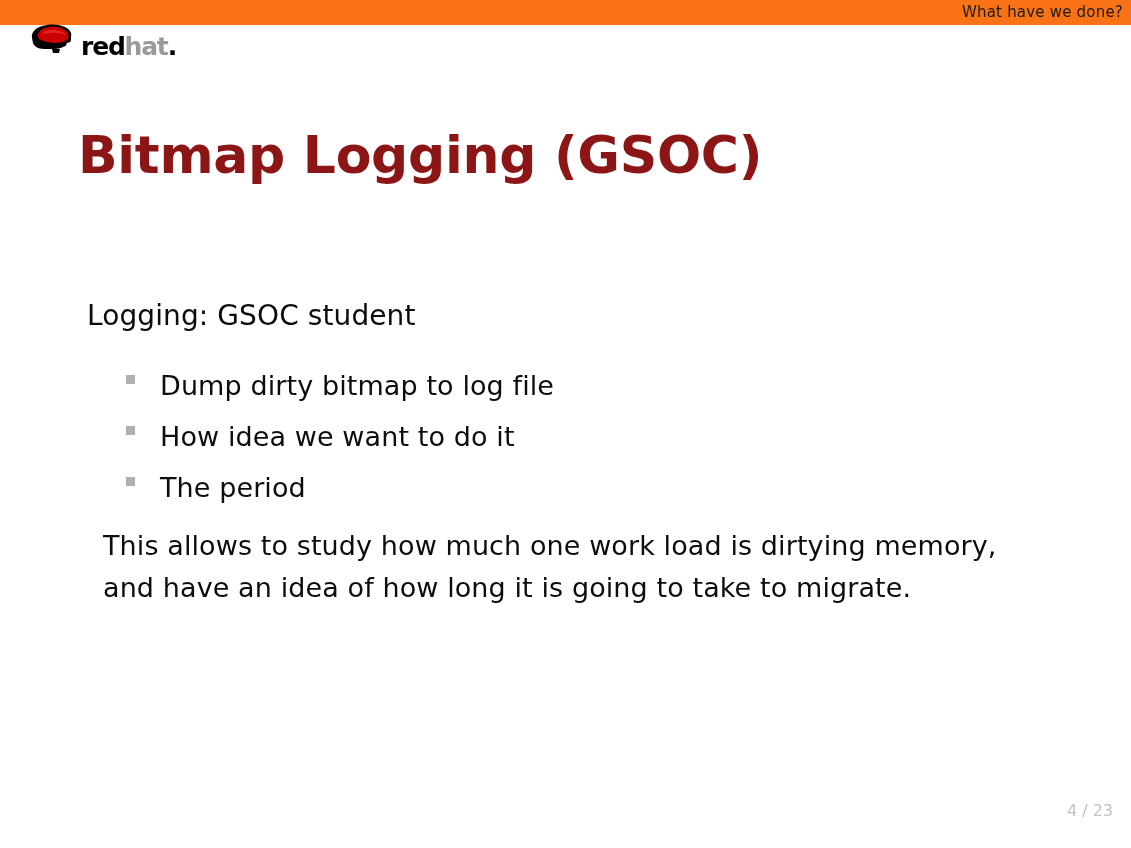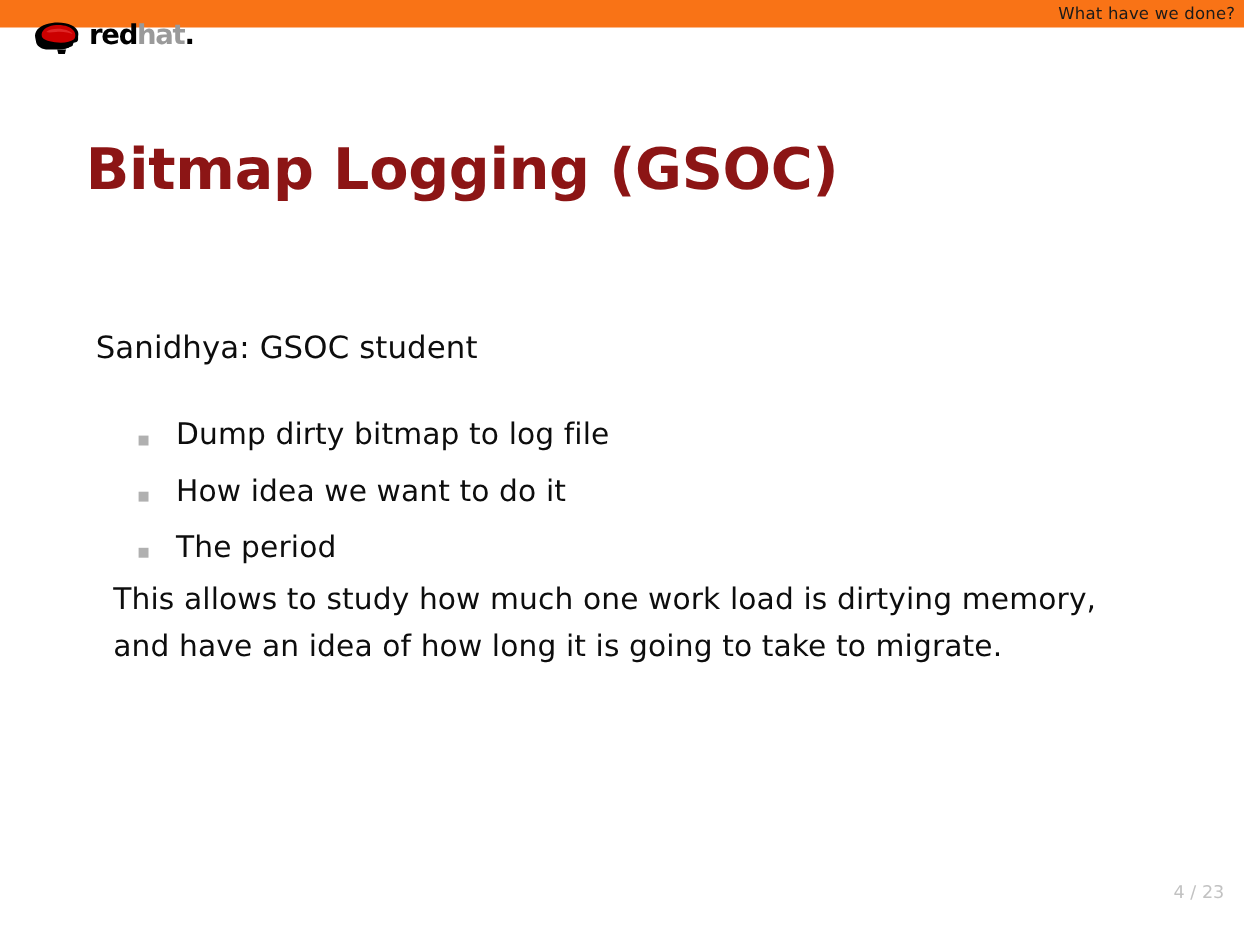--- a/index.html
+++ b/index.html
@@ -34,21 +34,21 @@
     white-space: nowrap;
   }
 
   
   #logo-block {
     position: absolute;
     left: 26px;
     top: 17px;
     height: 40px;
     display: flex;
-    align-items: flex-start;
+    align-items: flex-end;
   }
   #shadowman-icon {
     width: 54px;
     height: 36px;
     display: block;
   }
   #wordmark {
     margin-left: 1px;
     font-family: "DejaVu Sans", sans-serif;
     font-size: 25px;
@@ -95,21 +95,21 @@
   #bullet-list {
     position: absolute;
     left: 126px;
     top: 360px;
     margin: 0;
     padding: 0;
     list-style: none;
   }
   #bullet-list li {
     display: flex;
-    align-items: flex-end;
+    align-items: center;
     height: 51px;
   }
   .bullet-marker {
     width: 9px;
     height: 9px;
     background: #b0b0b0;
     display: inline-block;
     flex: 0 0 auto;
     position: relative;
     top: -6px;
@@ -172,21 +172,21 @@
   </span>
   <span id="wordmark">
     <span class="red-part">red</span><span class="hat-part">hat</span><span class="dot-part">.</span>
   </span>
 </div>
 
 <h1 id="slide-title">Bitmap Logging (GSOC)</h1>
 
 <div id="slide-body">
 
-  <div id="intro-line">Sanidhya: GSOC student</div>
+  <div id="intro-line">Logging: GSOC student</div>
 
   <ul id="bullet-list">
     <li>
       <span class="bullet-marker"></span>
       <span class="bullet-label">Dump dirty bitmap to log file</span>
     </li>
     <li>
       <span class="bullet-marker"></span>
       <span class="bullet-label">How idea we want to do it</span>
     </li>

